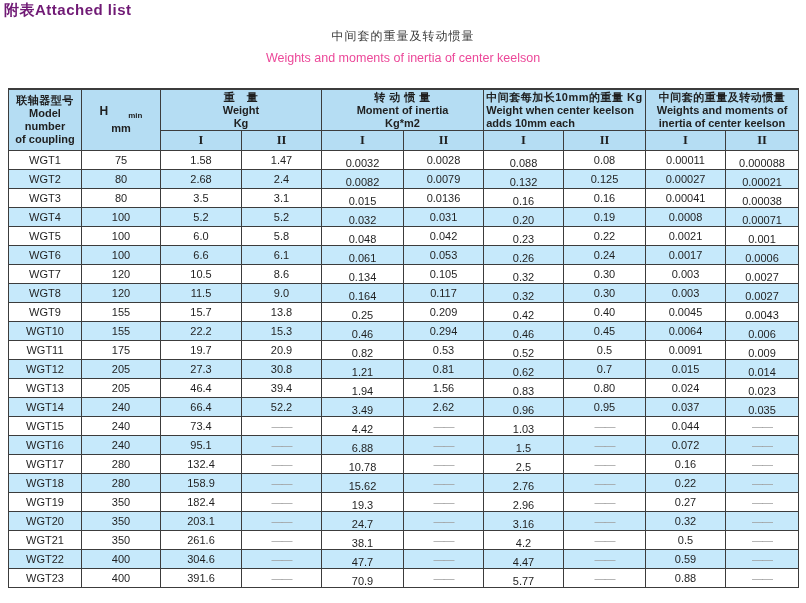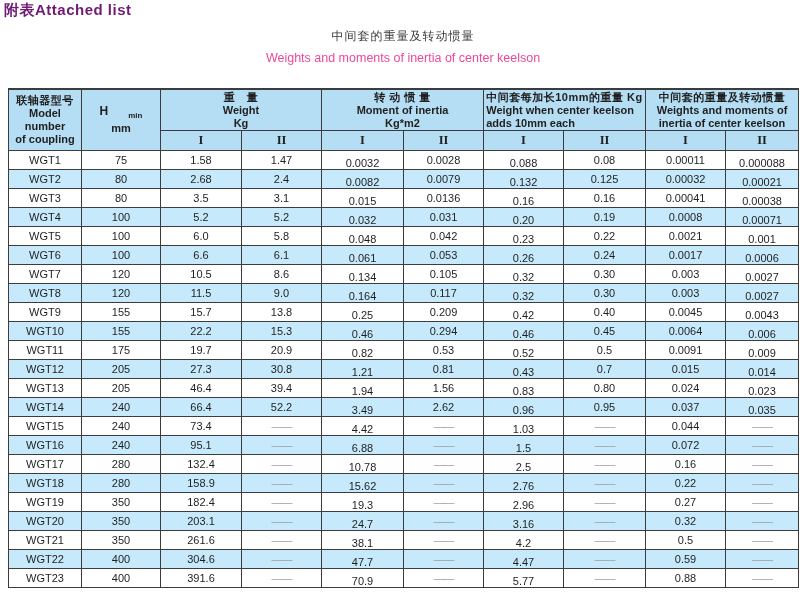--- a/index.html
+++ b/index.html
@@ -126,21 +126,21 @@
         </tr>
         <tr class="stripe">
           <td>WGT2</td>
           <td>80</td>
           <td>2.68</td>
           <td>2.4</td>
           <td class="low">0.0082</td>
           <td>0.0079</td>
           <td class="low">0.132</td>
           <td>0.125</td>
-          <td>0.00032</td>
+          <td>0.00027</td>
           <td class="low">0.00021</td>
         </tr>
         <tr>
           <td>WGT3</td>
           <td>80</td>
           <td>3.5</td>
           <td>3.1</td>
           <td class="low">0.015</td>
           <td>0.0136</td>
           <td class="low">0.16</td>
@@ -244,21 +244,21 @@
           <td>0.0091</td>
           <td class="low">0.009</td>
         </tr>
         <tr class="stripe">
           <td>WGT12</td>
           <td>205</td>
           <td>27.3</td>
           <td>30.8</td>
           <td class="low">1.21</td>
           <td>0.81</td>
-          <td class="low">0.43</td>
+          <td class="low">0.62</td>
           <td>0.7</td>
           <td>0.015</td>
           <td class="low">0.014</td>
         </tr>
         <tr>
           <td>WGT13</td>
           <td>205</td>
           <td>46.4</td>
           <td>39.4</td>
           <td class="low">1.94</td>

